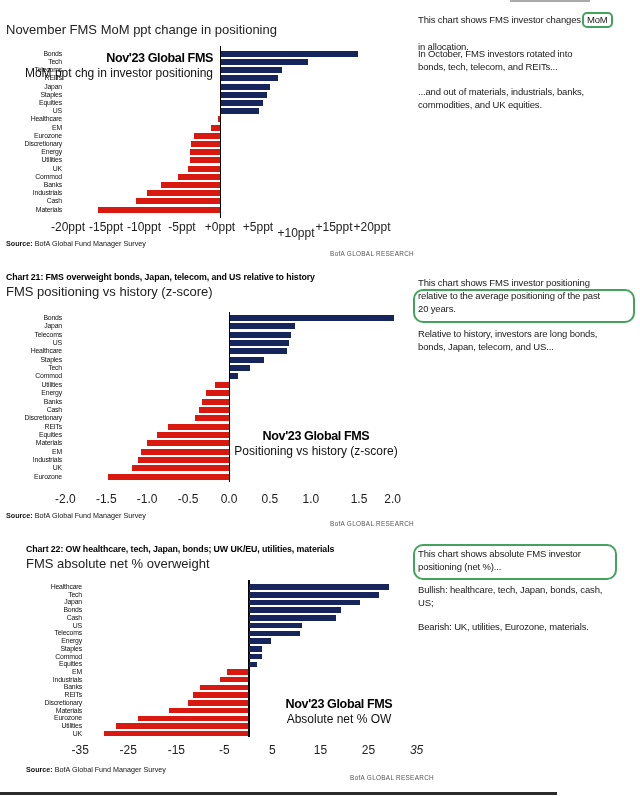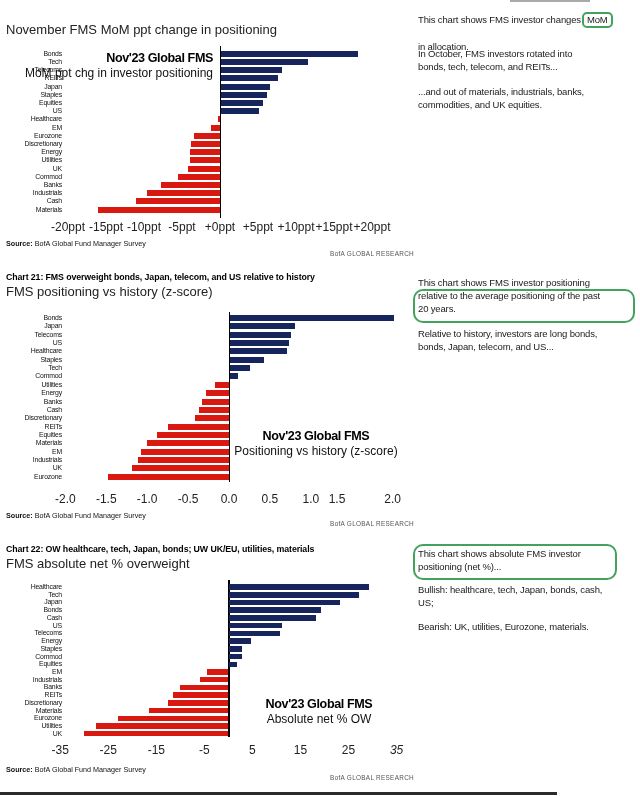--- a/index.html
+++ b/index.html
@@ -81,21 +81,21 @@
         <div class="cat-label" style="left: 0px; width: 56px; top: 187.48px;">Cash</div>
         <div class="bar neg" style="top: 188.48px; height: 6px; left: 130.4px; width: 83.6px;"></div>
         <div class="cat-label" style="left: 0px; width: 56px; top: 195.69px;">Materials</div>
         <div class="bar neg" style="top: 196.69px; height: 6px; left: 92.4px; width: 121.6px;"></div>
         <div class="tick" style="left: 62px; top: 210px;">-20ppt</div>
         <div class="tick" style="left: 100px; top: 210px;">-15ppt</div>
         <div class="tick" style="left: 138px; top: 210px;">-10ppt</div>
         <div class="tick" style="left: 176px; top: 210px;">-5ppt</div>
         <div class="tick" style="left: 214px; top: 210px;">+0ppt</div>
         <div class="tick" style="left: 252px; top: 210px;">+5ppt</div>
-        <div class="tick" style="left: 290px; top: 210px;">+10ppt</div>
+        <div class="tick" style="left: 290px; top: 216px;">+10ppt</div>
         <div class="tick" style="left: 328px; top: 210px; text-align: right;">+15ppt</div>
         <div class="tick" style="left: 366px; top: 210px;">+20ppt</div>
       </div>
     <div class="annotation" style="right:203px;top:41px;text-align:right;">
       <div class="ann-title">Nov'23 Global FMS</div>
       <div class="ann-sub">MoM ppt chg in investor positioning</div>
     </div>
     <div class="source-line" style="top:229px;">
       <span class="source-label">Source:</span>
       <span>BofA Global Fund Manager Survey</span>
@@ -148,35 +148,35 @@
         <div class="bar neg" style="top: 193.3px; height: 6px; left: 125.658px; width: 97.342px;"></div>
         <div class="cat-label" style="left: 0px; width: 56px; top: 200.65px;">Eurozone</div>
         <div class="bar neg" style="top: 201.65px; height: 6px; left: 101.936px; width: 121.064px;"></div>
         <div class="tick" style="left: 59.4px; top: 220px;">-2.0</div>
         <div class="tick" style="left: 100.3px; top: 220px;">-1.5</div>
         <div class="tick" style="left: 141.2px; top: 220px;">-1.0</div>
         <div class="tick" style="left: 182.1px; top: 220px;">-0.5</div>
         <div class="tick" style="left: 223px; top: 220px;">0.0</div>
         <div class="tick" style="left: 263.9px; top: 220px;">0.5</div>
         <div class="tick" style="left: 304.8px; top: 220px;">1.0</div>
-        <div class="tick" style="left: 331px; top: 220px;">1.5</div>
+        <div class="tick" style="left: 353px; top: 220px;">1.5</div>
         <div class="tick" style="left: 386.6px; top: 220px;">2.0</div>
       </div>
     <div class="annotation" style="left:200px;top:157px;width:220px;text-align:center;">
       <div class="ann-title">Nov'23 Global FMS</div>
       <div class="ann-sub">Positioning vs history (z-score)</div>
     </div>
     <div class="source-line" style="top:239px;">
       <span class="source-label">Source:</span>
       <span>BofA Global Fund Manager Survey</span>
     </div>
     <div class="research" style="top:248px;">BofA GLOBAL RESEARCH</div>
   </div>
 
-  <div class="chart-block" style="top:544px;height:244px;">
+  <div class="chart-block" style="top:544px;height:244px;margin-left:20px;">
     <div class="chart-title">Chart 22: OW healthcare, tech, Japan, bonds; UW UK/EU, utilities, materials</div>
     <div class="chart-subtitle">FMS absolute net % overweight</div>
     <div class="plot" id="plot-2">
         <div class="zero-line" style="left: 222.4px; top: 36px; height: 157px;"></div>
         <div class="cat-label" style="left: 0px; width: 56px; top: 39.05px;">Healthcare</div>
         <div class="bar pos" style="top: 40.3px; height: 5.5px; left: 223.4px; width: 139.345px;"></div>
         <div class="cat-label" style="left: 0px; width: 56px; top: 46.77px;">Tech</div>
         <div class="bar pos" style="top: 48.02px; height: 5.5px; left: 223.4px; width: 129.735px;"></div>
         <div class="cat-label" style="left: 0px; width: 56px; top: 54.49px;">Japan</div>
         <div class="bar pos" style="top: 55.74px; height: 5.5px; left: 223.4px; width: 110.515px;"></div>

